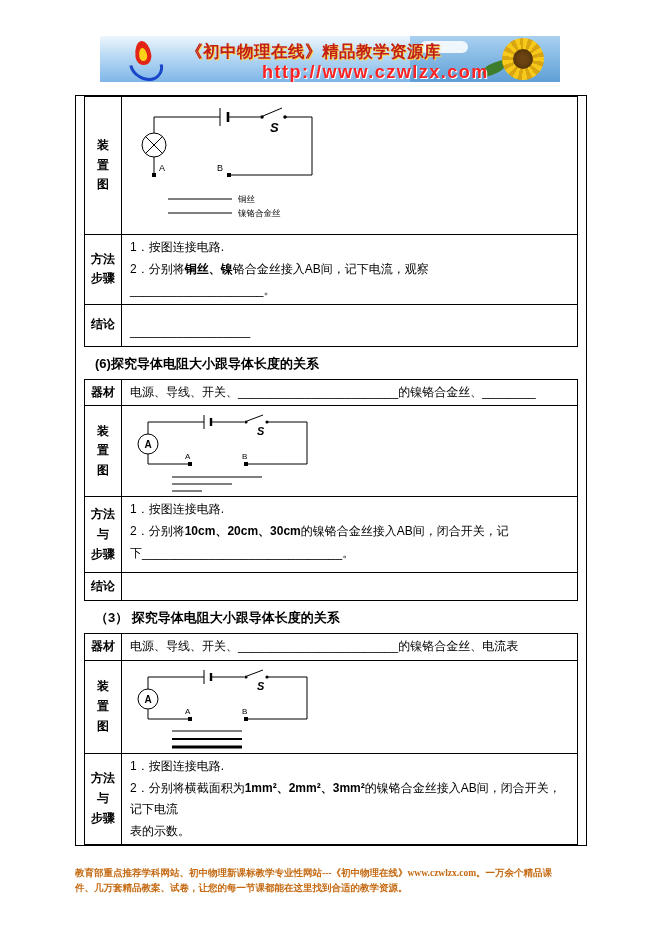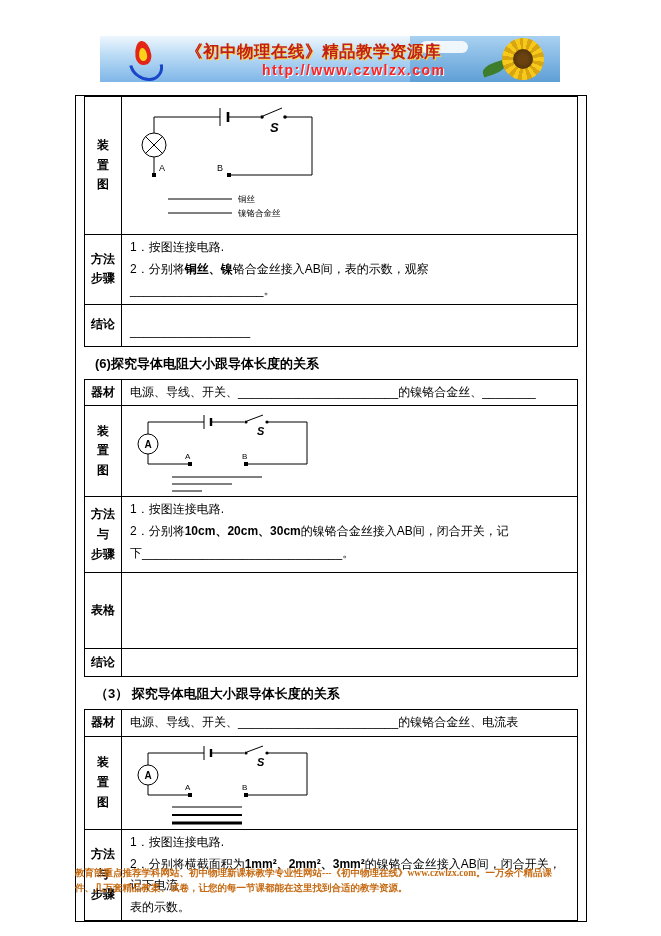--- a/index.html
+++ b/index.html
@@ -23,21 +23,21 @@
     border-radius:60% 0 60% 0;transform:rotate(-18deg);}
   .torch{position:absolute;left:26px;top:3px;width:38px;height:40px;}
   .swoosh{position:absolute;left:2px;top:11px;width:30px;height:24px;border:3px solid #1a46c8;border-radius:50%;
     border-top-color:transparent;border-left-color:transparent;transform:rotate(35deg);}
   .flame-outer{position:absolute;left:9px;top:2px;width:16px;height:24px;background:#e32517;
     border-radius:50% 50% 45% 45%/62% 62% 38% 38%;transform:rotate(-8deg);}
   .flame-inner{position:absolute;left:13px;top:9px;width:8px;height:13px;background:#ffd21a;
     border-radius:50% 50% 45% 45%/60% 60% 40% 40%;transform:rotate(-8deg);}
   .banner-title{position:absolute;left:86px;top:5px;font-size:16.5px;font-weight:bold;color:#c22016;
     text-shadow:1px 1px 0 #ffd34d;letter-spacing:.5px;white-space:nowrap;}
-  .banner-url{position:absolute;left:162px;top:26px;font-size:14px;font-weight:bold;color:#f22;
+  .banner-url{position:absolute;left:162px;top:26px;font-size:18px;font-weight:bold;color:#f22;
     letter-spacing:1.5px;text-shadow:1px 1px 0 #fff;white-space:nowrap;}
 
   
   .frame{position:absolute;left:75px;top:95px;width:510px;border:1px solid #000;background:#fff;}
   table.tbl{border-collapse:collapse;table-layout:fixed;width:494px;margin-left:8px;}
   table.tbl td{border:1px solid #000;font-size:12px;}
   td.lbl{width:34px;text-align:center;vertical-align:middle;font-weight:bold;font-size:12.5px;
     padding:2px 1px;line-height:1.65;}
   td.cnt{vertical-align:top;padding:2px 8px;line-height:1.8;}
   td.cnt-mid{vertical-align:middle;padding:2px 8px;line-height:1.8;}
@@ -122,21 +122,21 @@
           </svg>
         </td>
       </tr>
       <tr style="height:44px">
         <td class="lbl">
           <div>方法</div>
           <div>步骤</div>
         </td>
         <td class="cnt">
           <div class="step">1．按图连接电路.</div>
-          <div class="step"><span>2．分别将</span><b>铜丝、镍</b><span>铬合金丝接入AB间，表的示数，观察</span><span class="blank">____________________</span><span>。</span></div>
+          <div class="step"><span>2．分别将</span><b>铜丝、镍</b><span>铬合金丝接入AB间，记下电流，观察</span><span class="blank">____________________</span><span>。</span></div>
         </td>
       </tr>
       <tr style="height:42px">
         <td class="lbl">结论</td>
         <td class="concl">
           <span class="blank">__________________</span>
         </td>
       </tr>
     </tbody>
       </table>
@@ -198,24 +198,20 @@
           <div>方法</div>
           <div>与</div>
           <div>步骤</div>
         </td>
         <td class="cnt">
           <div class="step">1．按图连接电路.</div>
           <div class="step"><span>2．分别将</span><b>10cm、20cm、30cm</b><span>的镍铬合金丝接入AB间，闭合开关，记</span></div>
           <div class="step"><span>下</span><span class="blank">______________________________</span><span>。</span></div>
         </td>
       </tr>
-      <tr style="height:76px">
-        <td class="lbl">表格</td>
-        <td class="cnt"></td>
-      </tr>
       <tr style="height:28px">
         <td class="lbl">结论</td>
         <td class="cnt"></td>
       </tr>
     </tbody>
       </table>
 
     <div class="sec-heading">（3） 探究导体电阻大小跟导体长度的关系</div>
 
     <table class="tbl">

